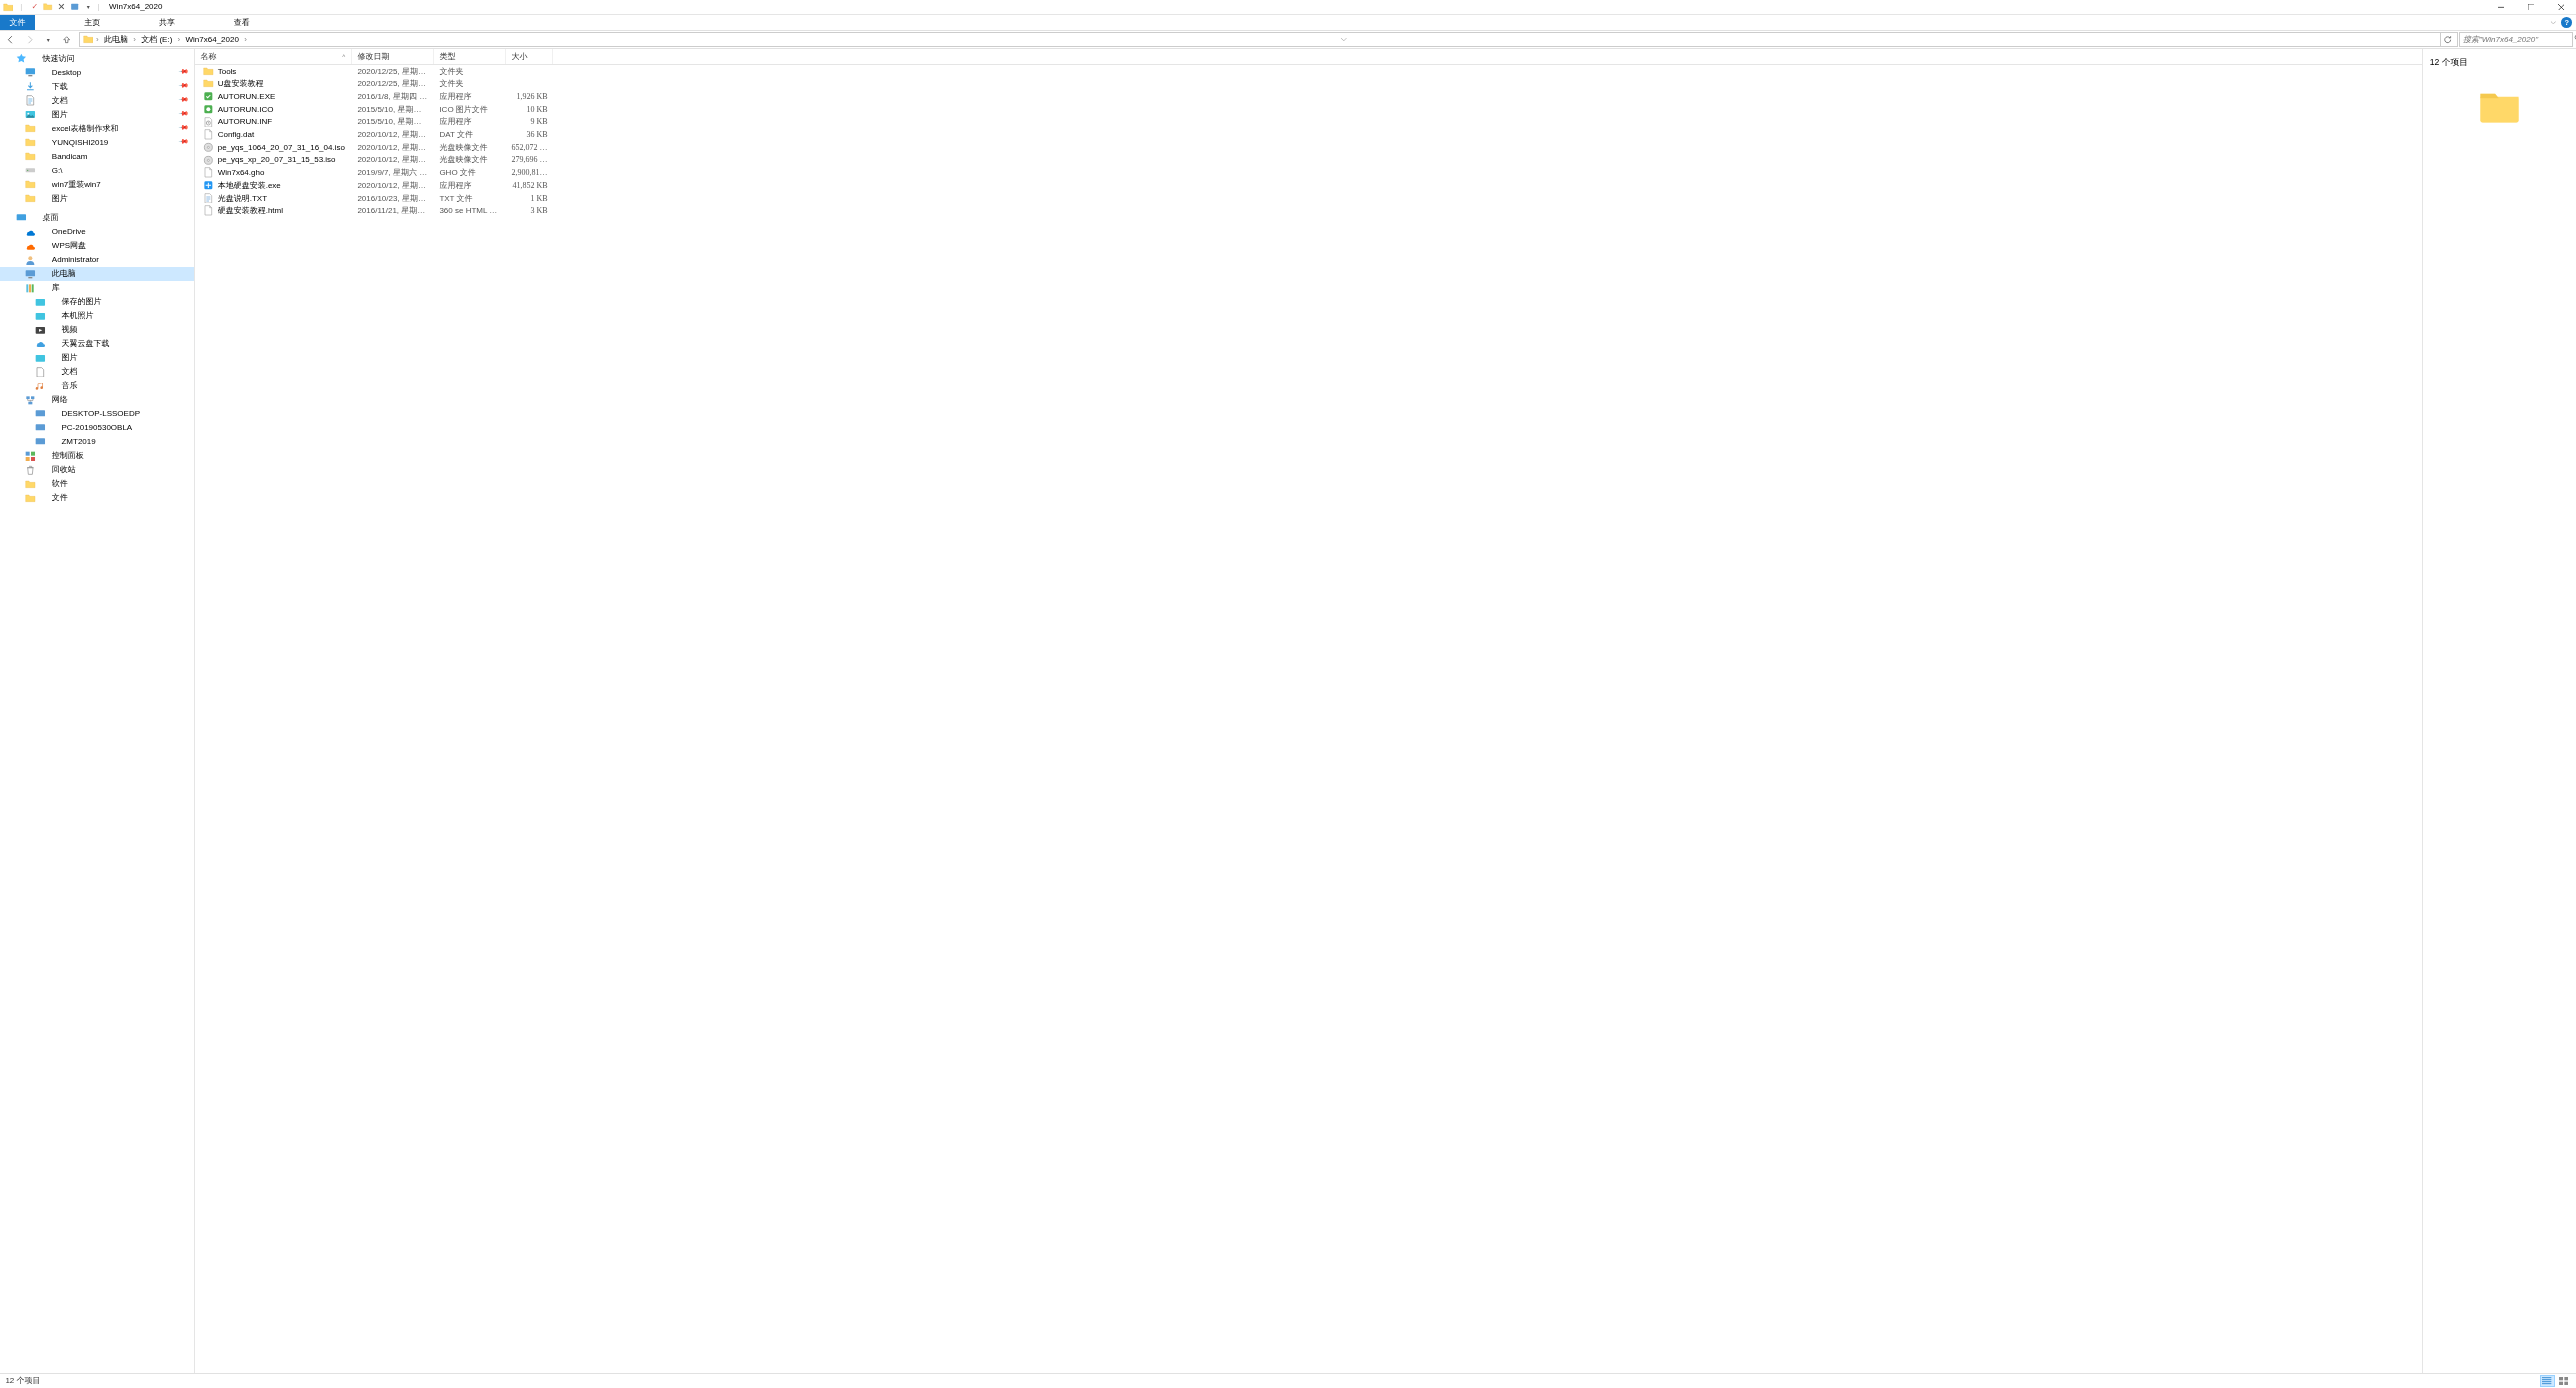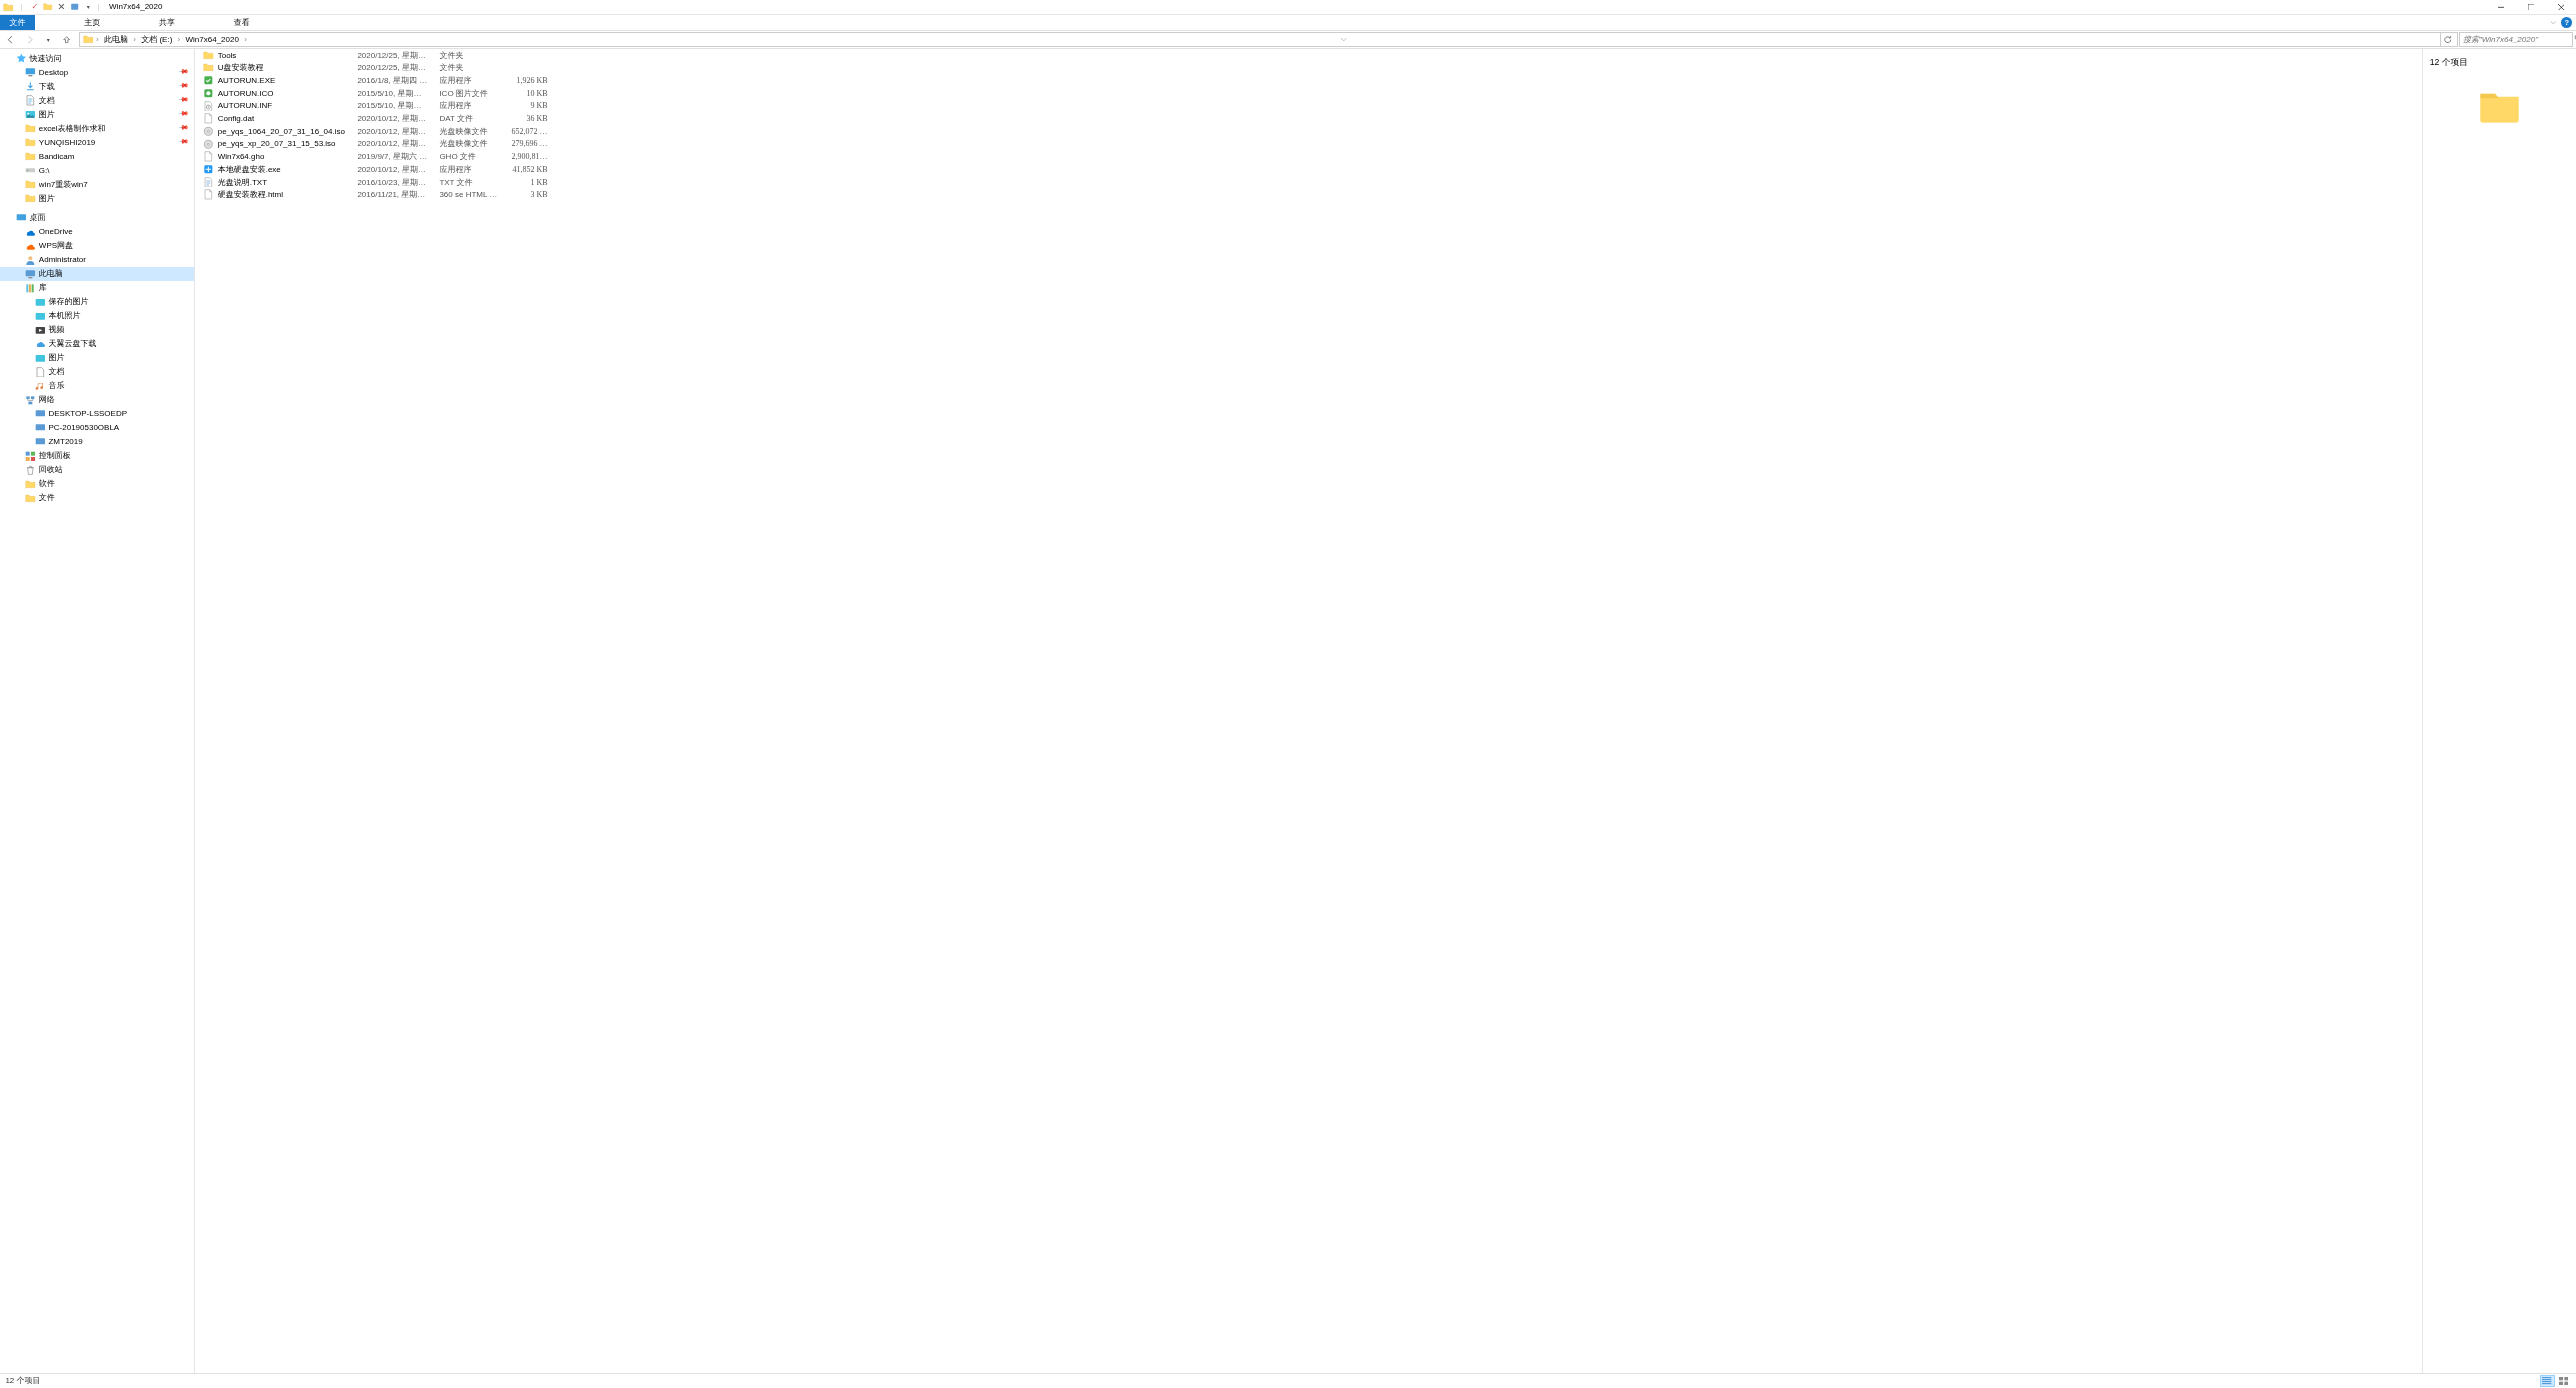--- a/index.html
+++ b/index.html
@@ -39,21 +39,21 @@
 
 
 .body { flex: 1; display: flex; overflow: hidden; }
 
 
 .navtree { width: 195px; border-right: 0.7px solid #e5e5e5; overflow-y: auto; padding: 2.7px 0; font-size: 8px; }
 .tree-item { display: flex; align-items: center; height: 14px; padding-left: 5.4px; gap: 2.7px; cursor: pointer; white-space: nowrap; }
 .tree-item.selected { background: #cde8ff; }
 .tree-indent { display: inline-block; }
 .tree-icon { width: 10.7px; height: 10.7px; display: inline-flex; align-items: center; justify-content: center; flex-shrink: 0; }
-.tree-label { flex: 1; overflow: hidden; text-overflow: ellipsis; }
+.tree-label { flex: 1; overflow: hidden; text-overflow: ellipsis; margin-left: 13px; }
 .tree-pin { color: #777; font-size: 6.7px; margin-right: 5.4px; transform: rotate(45deg); }
 .tree-spacer { height: 5.4px; }
 
 
 .filelist { flex: 1; display: flex; flex-direction: column; overflow: hidden; }
 .columns { display: flex; height: 16px; border-bottom: 0.7px solid #e5e5e5; font-size: 8px; color: #333; }
 .col { display: flex; align-items: center; padding: 0 5.4px; border-right: 0.7px solid #f0f0f0; cursor: pointer; }
 .col.name { width: 157px; }
 .col.date { width: 82px; }
 .col.type { width: 72px; }
@@ -503,20 +503,29 @@
         <span class="tree-icon">
             <svg width="10.7" height="10.7" viewBox="0 0 16 16">
               <path class="folder-svg" d="M1 3h5l1 2h8v8H1z"></path>
             </svg>
           </span>
         <span class="tree-label">文件</span>
       </div>
     </div>
 
     <div class="filelist">
+      <div class="columns">
+        <div class="col name">
+            <span>名称</span>
+            <span class="sort">˄</span>
+          </div>
+        <div class="col date">修改日期</div>
+        <div class="col type">类型</div>
+        <div class="col size">大小</div>
+      </div>
       <div class="rows" id="file-rows">
           <div class="row">
             <div class="cell name">
               <span class="file-icon">
                 <svg width="10.7" height="10.7" viewBox="0 0 16 16">
                   <path fill="#ffd868" stroke="#e6b84f" stroke-width="0.5" d="M1 3h5l1 2h8v8H1z"></path>
                 </svg>
               </span>
               <span>Tools</span>
             </div>

